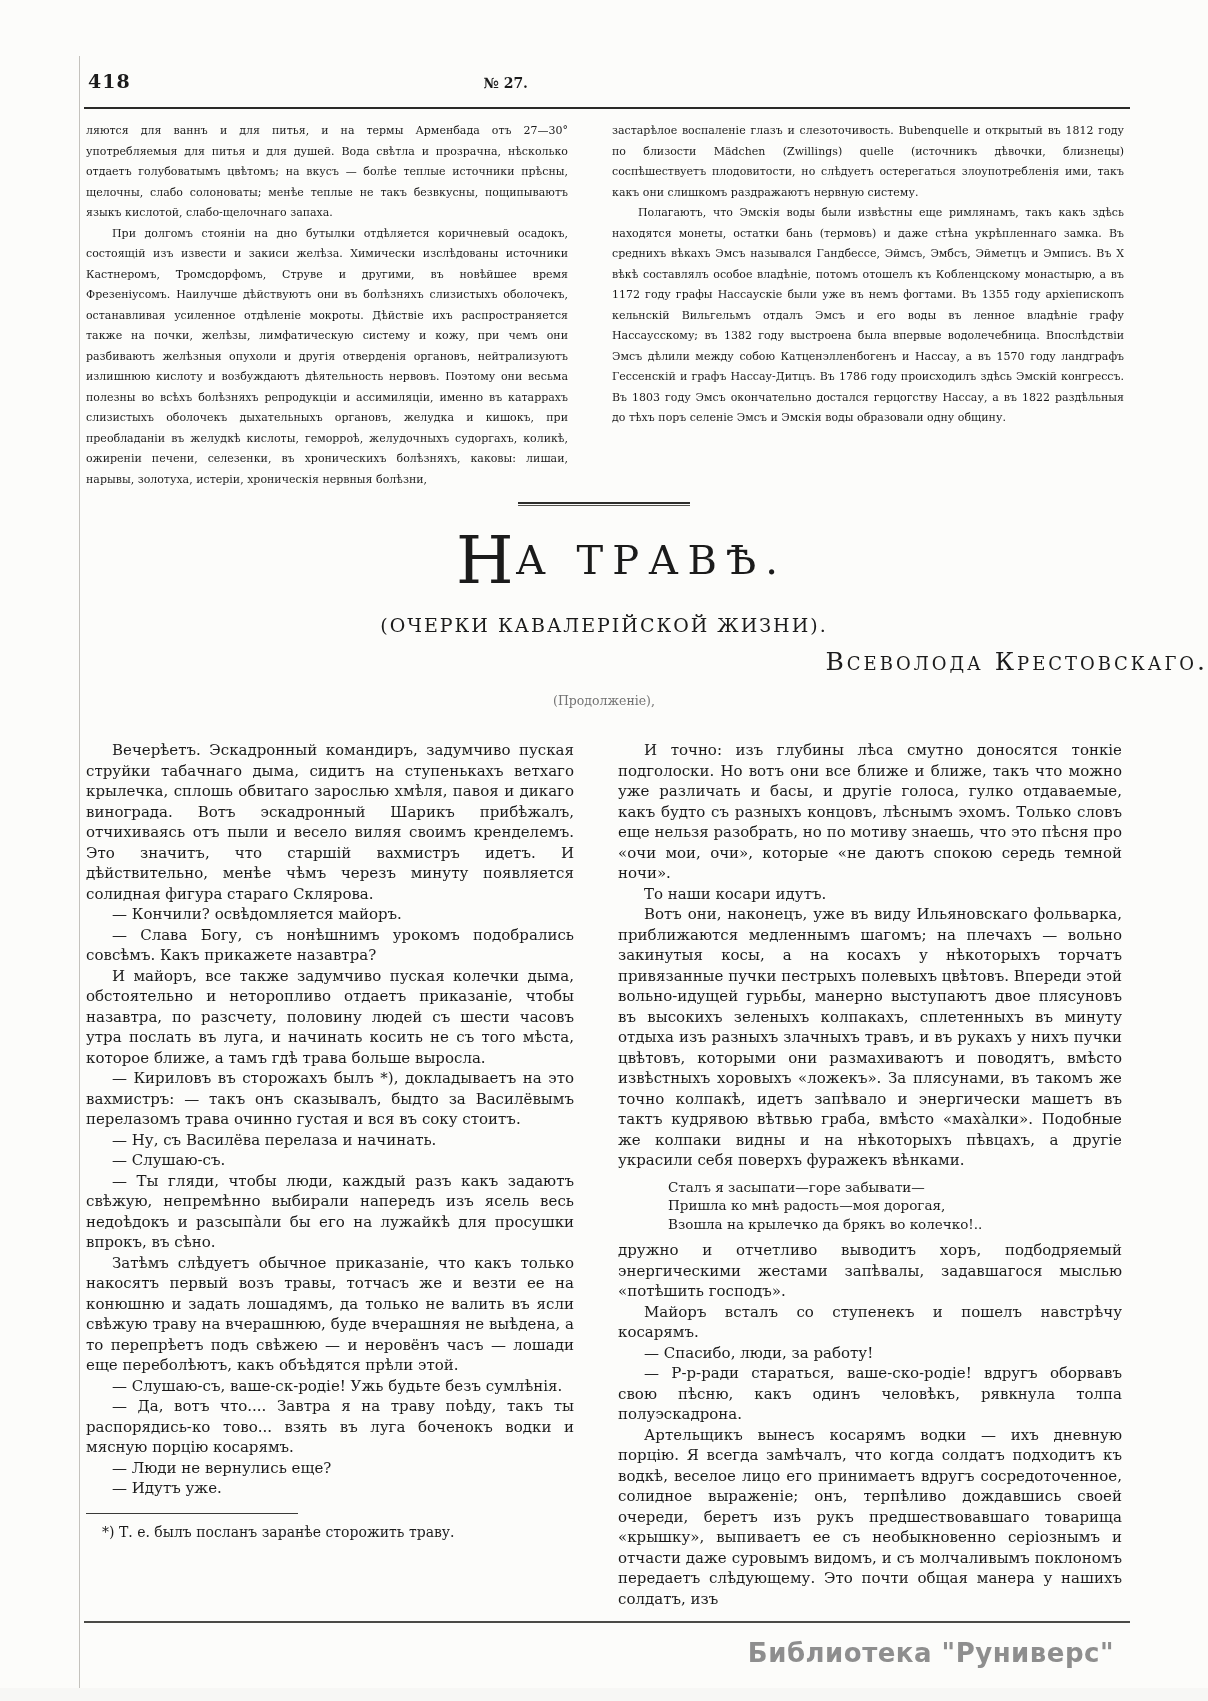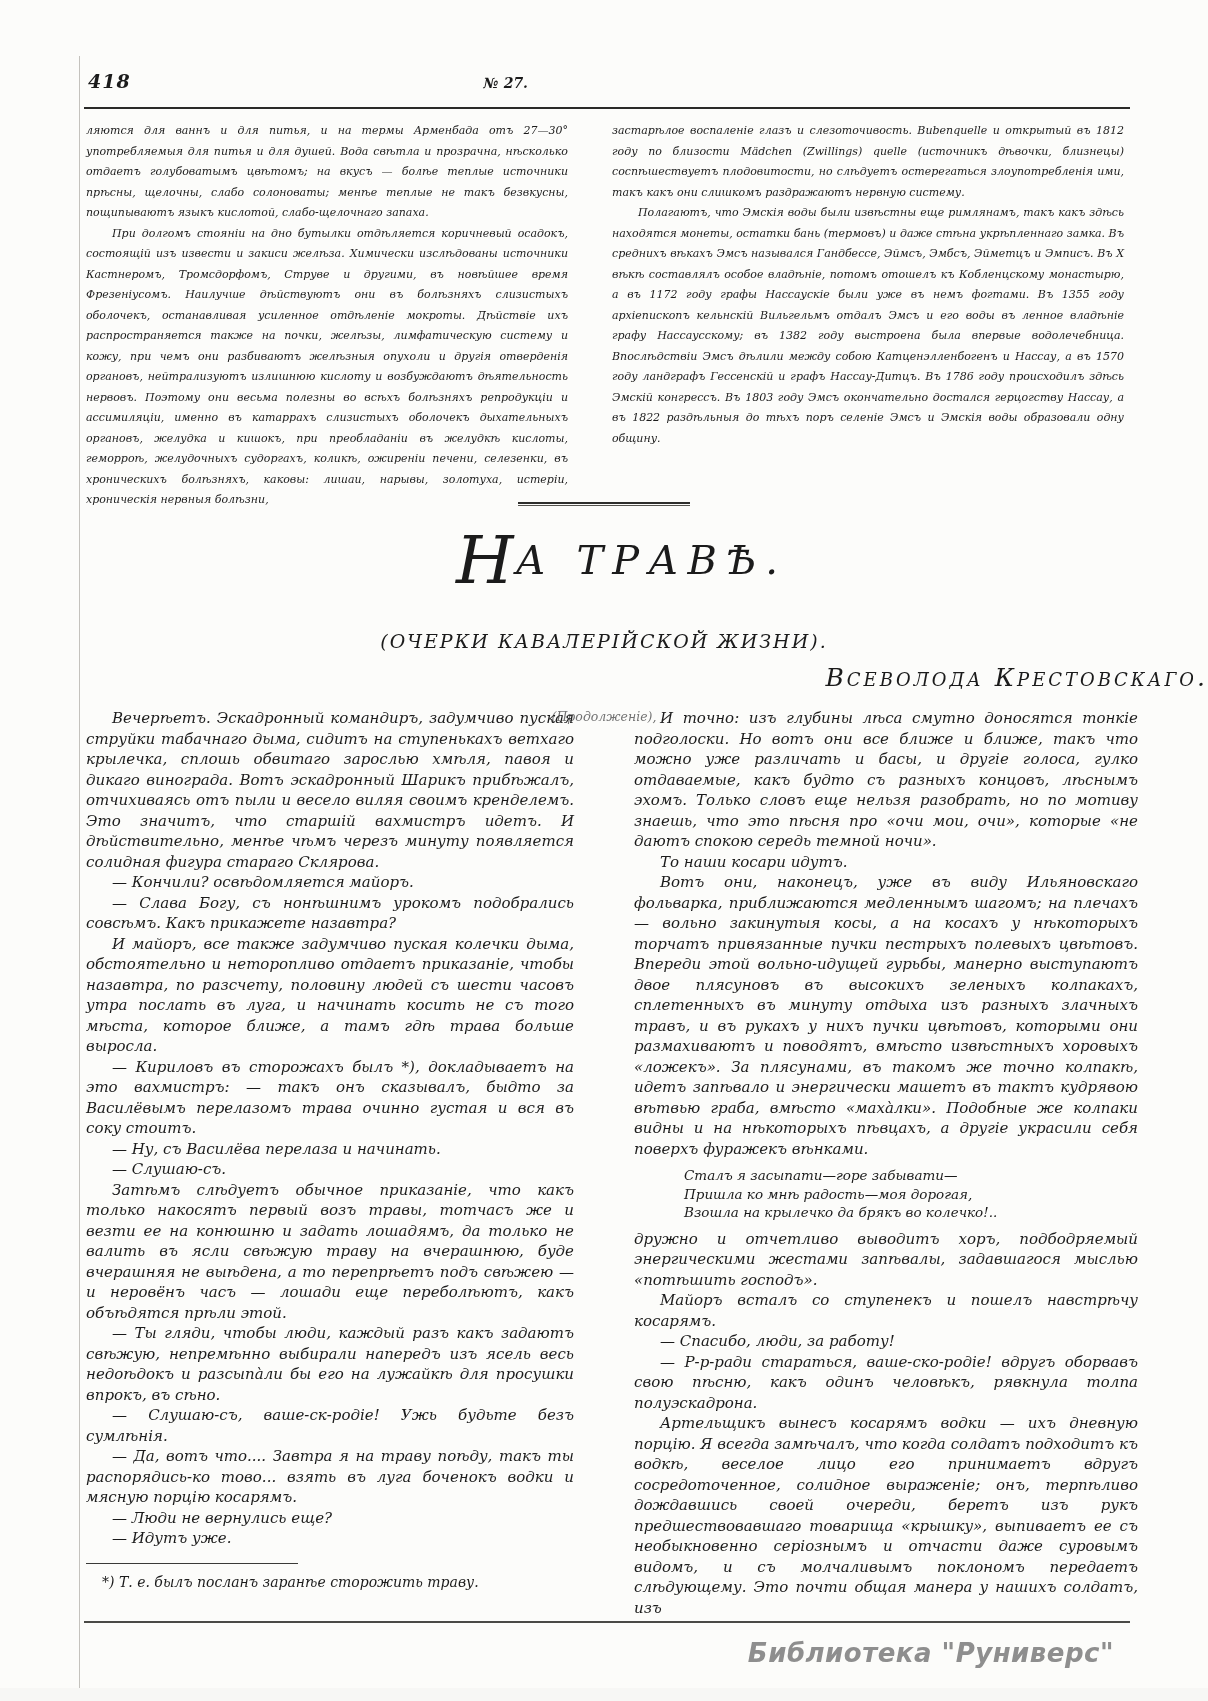--- a/index.html
+++ b/index.html
@@ -1,21 +1,20 @@
 <!DOCTYPE html>
 <html lang="ru"><head>
 <meta charset="utf-8">
 <style>
   * { margin:0; padding:0; box-sizing:border-box; }
   html, body { background:#f7f7f5; }
   .page {
     position:relative; width:1208px; height:1688px; overflow:hidden;
     background:#fcfcfa; color:#1b1b1b;
     font-family:"DejaVu Serif","Liberation Serif",serif;
-    font-style:italic;
   }
   .page-edge { position:absolute; left:79px; top:56px; height:1634px; border-left:1px solid #c4c2bd; }
 
   .header-row { position:absolute; top:70px; left:88px; right:84px; display:flex; align-items:baseline; }
   .page-number { width:220px; font-size:19px; font-weight:bold; letter-spacing:1px; }
   .journal-title { flex:1; text-align:center; font-size:23px; font-weight:bold; letter-spacing:11px; }
   .issue { width:220px; text-align:right; font-size:14px; font-weight:bold; }
   .header-rule { position:absolute; top:107px; left:84px; right:78px; border-top:2px solid #2a2a28; }
 
   .top-section { position:absolute; top:121px; left:86px; display:flex; gap:44px; font-size:11px; line-height:20.5px; }
@@ -26,25 +25,25 @@
   .para.flush { text-indent:0; }
   .para.verse {
     font-size:13.5px; line-height:18.5px; text-indent:0; text-align:left;
     margin:7px 0 7px 50px; white-space:pre-line;
   }
 
   .title-block { position:absolute; top:502px; left:0; right:0; text-align:center; }
   .title-divider { width:172px; margin:0 auto; height:4px; border-top:2px solid #2e2e2c; border-bottom:1px solid #55534e; }
   .story-title { margin-top:16px; font-size:40px; letter-spacing:9px; font-weight:normal;margin-left:35px; }
   .story-title .initial { font-size:66px; letter-spacing:2px; vertical-align:-9px; }
-  .story-subtitle { margin-top:31px; font-size:19px; letter-spacing:2px; }
+  .story-subtitle { margin-top:15px; font-size:19px; letter-spacing:2px; }
   .story-author { margin-top:11px; font-size:25px; font-variant:small-caps; letter-spacing:3px;text-align:right; }
   .continuation { margin-top:17px; font-size:12.5px; color:#737373; }
 
-  .story-section { position:absolute; top:708px; left:86px; display:flex; gap:60px; font-size:15px; line-height:20.5px; }
+  .story-section { position:absolute; top:740px; left:86px; display:flex; gap:44px; font-size:15px; line-height:20.5px; }
   .col-left-story  { width:488px; }
   .col-right-story { width:504px; }
 
   .footnote-rule { width:212px; border-top:1px solid #3a3a38; margin:14px 0 9px; }
   .footnote { font-size:14px; line-height:19px; text-indent:16px; text-align:left; }
 
   .bottom-rule { position:absolute; top:1621px; left:84px; right:78px; border-top:2px solid #4a4a46; }
 
   .watermark {
     position:absolute; right:94px; top:1638px;
@@ -87,22 +86,22 @@
   <div class="story-section">
     <div class="col-left-story">
       <div>
           <p class="para">Вечерѣетъ. Эскадронный командиръ, задумчиво пуская струйки табачнаго дыма, сидитъ на ступенькахъ ветхаго крылечка, сплошь обвитаго зарослью хмѣля, павоя и дикаго винограда. Вотъ эскадронный Шарикъ прибѣжалъ, отчихиваясь отъ пыли и весело виляя своимъ кренделемъ. Это значитъ, что старшій вахмистръ идетъ. И дѣйствительно, менѣе чѣмъ черезъ минуту появляется солидная фигура стараго Склярова.</p>
           <p class="para">— Кончили? освѣдомляется майоръ.</p>
           <p class="para">— Слава Богу, съ нонѣшнимъ урокомъ подобрались совсѣмъ. Какъ прикажете назавтра?</p>
           <p class="para">И майоръ, все также задумчиво пуская колечки дыма, обстоятельно и неторопливо отдаетъ приказаніе, чтобы назавтра, по разсчету, половину людей съ шести часовъ утра послать въ луга, и начинать косить не съ того мѣста, которое ближе, а тамъ гдѣ трава больше выросла.</p>
           <p class="para">— Кириловъ въ сторожахъ былъ *), докладываетъ на это вахмистръ: — такъ онъ сказывалъ, быдто за Василёвымъ перелазомъ трава очинно густая и вся въ соку стоитъ.</p>
           <p class="para">— Ну, съ Василёва перелаза и начинать.</p>
           <p class="para">— Слушаю-съ.</p>
+          <p class="para">— Ты гляди, чтобы люди, каждый разъ какъ задаютъ свѣжую, непремѣнно выбирали напередъ изъ ясель весь недоѣдокъ и разсыпа̀ли бы его на лужайкѣ для просушки впрокъ, въ сѣно.</p>
           <p class="para">Затѣмъ слѣдуетъ обычное приказаніе, что какъ только накосятъ первый возъ травы, тотчасъ же и везти ее на конюшню и задать лошадямъ, да только не валить въ ясли свѣжую траву на вчерашнюю, буде вчерашняя не выѣдена, а то перепрѣетъ подъ свѣжею — и неровёнъ часъ — лошади еще переболѣютъ, какъ объѣдятся прѣли этой.</p>
-          <p class="para">— Ты гляди, чтобы люди, каждый разъ какъ задаютъ свѣжую, непремѣнно выбирали напередъ изъ ясель весь недоѣдокъ и разсыпа̀ли бы его на лужайкѣ для просушки впрокъ, въ сѣно.</p>
           <p class="para">— Слушаю-съ, ваше-ск-родіе! Ужь будьте безъ сумлѣнія.</p>
           <p class="para">— Да, вотъ что.... Завтра я на траву поѣду, такъ ты распорядись-ко тово... взять въ луга боченокъ водки и мясную порцію косарямъ.</p>
           <p class="para">— Люди не вернулись еще?</p>
           <p class="para">— Идутъ уже.</p>
         </div>
       <div class="footnote-rule"></div>
       <div class="footnote">*) Т. е. былъ посланъ заранѣе сторожить траву.</div>
     </div>
     <div class="col-right-story">
         <p class="para">И точно: изъ глубины лѣса смутно доносятся тонкіе подголоски. Но вотъ они все ближе и ближе, такъ что можно уже различать и басы, и другіе голоса, гулко отдаваемые, какъ будто съ разныхъ концовъ, лѣснымъ эхомъ. Только словъ еще нельзя разобрать, но по мотиву знаешь, что это пѣсня про «очи мои, очи», которые «не даютъ спокою середь темной ночи».</p>

